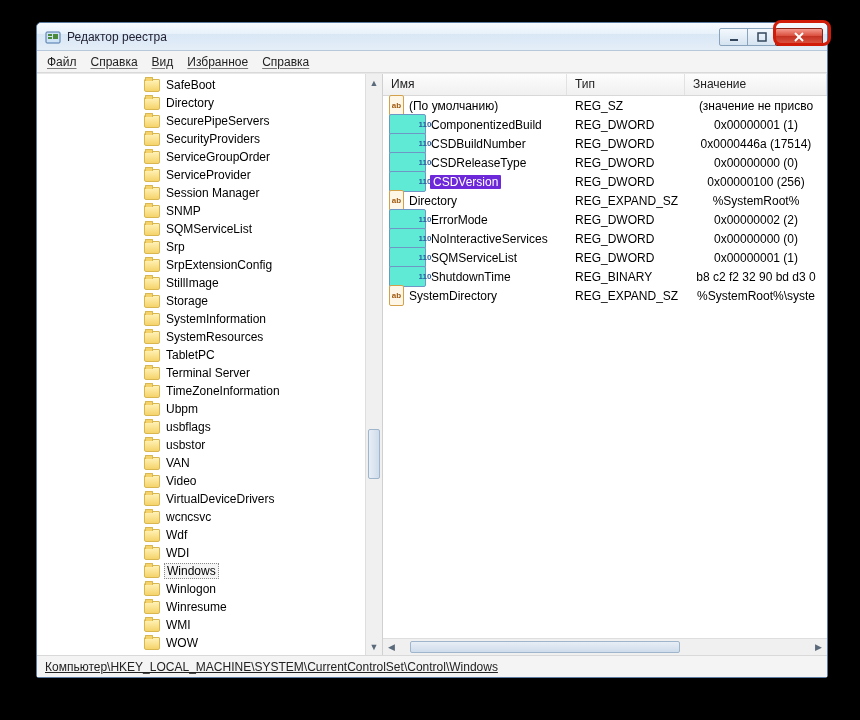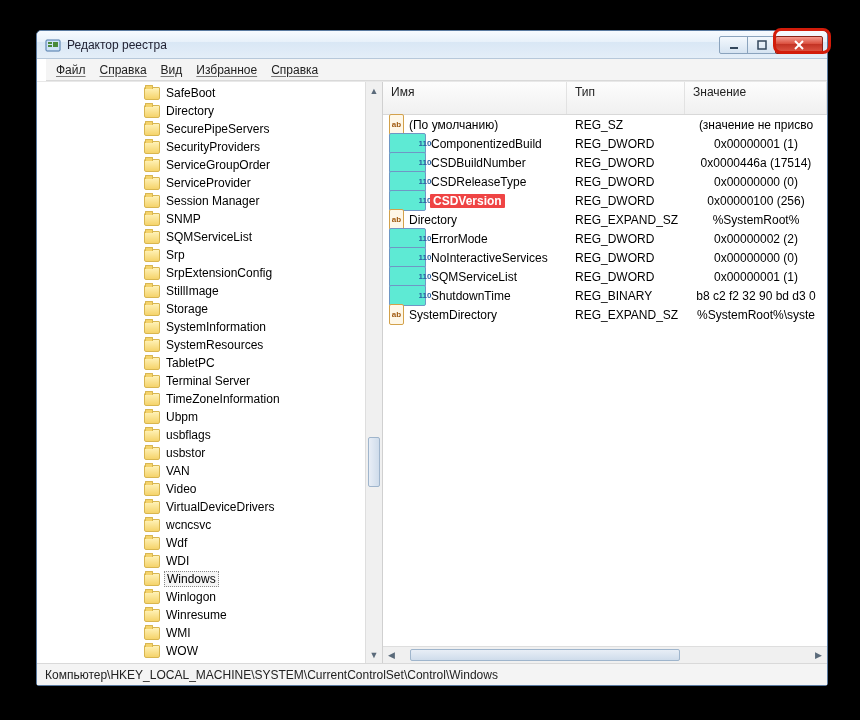--- a/index.html
+++ b/index.html
@@ -7,21 +7,21 @@
     background: #000;
     font-family: "Segoe UI", Tahoma, sans-serif;
     font-size: 12px;
     width: 860px;
     height: 720px;
     position: relative;
   }
   .window {
     position: absolute;
     left: 36px;
-    top: 30px;
+    top: 22px;
     width: 792px;
     height: 656px;
     background: #fff;
     border: 1px solid #5a7aa0;
     border-radius: 5px 5px 3px 3px;
     box-shadow: 0 0 0 1px rgba(255,255,255,0.3) inset;
   }
   .titlebar {
     height: 28px;
     background: linear-gradient(to bottom,#f7fbff 0%,#e8f1fa 40%,#d9e7f5 41%,#e4eef8 100%);
@@ -48,21 +48,20 @@
     border-color:#8a2216;
   }
   .close-highlight {
     position:absolute; right:-4px; top:-3px; width:58px; height:26px;
     border:3px solid #d21c0a; border-radius:8px; pointer-events:none;
   }
   .menubar {
     height:22px; display:flex; align-items:center; gap:14px;
     padding:0 10px; background:#f4f4f4; border-bottom:1px solid #d9d9d9;
     color:#222;
-    margin-left:9px;
   }
   .menubar span { text-decoration:underline; text-decoration-color:rgba(0,0,0,0.5); text-underline-offset:2px; cursor:default;}
   .content {
     display:flex; height:calc(100% - 28px - 22px - 22px);
     border-top:1px solid #e8e8e8;
   }
   .tree-pane {
     width:346px; border-right:1px solid #d0d0d0; position:relative;
     background:#fff; overflow:hidden;
   }
@@ -87,52 +86,52 @@
   .tree-item .folder::before{
     content:""; position:absolute; top:-3px; left:0; width:6px; height:3px;
     background:#f5d36a; border:1px solid #d8b650; border-bottom:none; border-radius:1px 1px 0 0;
   }
   .tree-item.selected span.label {
     border:1px dotted #888; padding:0 2px; background:#f5f5f5;
   }
   .tree-item span.label{ padding:0 2px;}
   .list-pane { flex:1; position:relative; background:#fff; overflow:hidden;}
   .list-header {
-    display:flex; height:33px; background:linear-gradient(to bottom,#fdfdfd,#f0f0f0);
+    display:flex; height:22px; background:linear-gradient(to bottom,#fdfdfd,#f0f0f0);
     border-bottom:1px solid #d8d8d8; color:#222;
   }
   .list-header .col { padding:3px 8px; border-right:1px solid #e2e2e2;}
   .col-name{width:184px;} .col-type{width:118px;} .col-val{flex:1;}
   .list-rows { }
   .list-row { display:flex; align-items:center; height:19px; cursor:default;}
   .list-row .cell { padding:0 8px; overflow:hidden; white-space:nowrap;}
   .list-row .c-name{width:184px; display:flex; align-items:center; gap:4px; padding-left:6px;}
   .list-row .c-type{width:118px;}
   .list-row .c-val{flex:1;text-align:center;}
   .val-icon {
     width:15px; height:21px; display:inline-flex; align-items:center; justify-content:center;
     font-size:8px; font-weight:bold; border:1px solid; border-radius:2px; flex-shrink:0;
   }
   .val-icon.str { background:#fef7e8; border-color:#d3a14a; color:#a05a10;}
   .val-icon.bin { background:#5eead4; border-color:#6f97c5; color:#2a5fa0;padding-left:35px;}
   .list-row.selected .c-name .nm {
-    background:#ef4444; color:#fff; padding:0 3px; border-radius:1px;font-weight:bold;
+    background:#6d28d9; color:#fff; padding:0 3px; border-radius:1px;
   }
   .nm{padding:0 1px;text-align:center;}
   .hscroll {
     position:absolute; left:0; right:0; bottom:0; height:17px;
     background:#f0f0f0; border-top:1px solid #dedede; display:flex; align-items:center;
   }
   .hscroll .arrow{ width:17px; text-align:center; color:#5a6a7a; font-size:9px;}
   .hscroll .track{ flex:1; position:relative; height:100%;}
   .hscroll .thumb{ position:absolute; top:2px; bottom:2px; left:10px; width:270px;
     background:linear-gradient(to bottom,#e8eef6,#cfdceb); border:1px solid #9fb5cc; border-radius:2px;}
   .statusbar {
     height:22px; border-top:1px solid #d9d9d9; background:#f4f4f4;
-    display:flex; align-items:center; padding:0 8px; color:#222;
+    display:flex; align-items:center; padding:0 8px; color:#222;text-decoration:underline;
   }
 </style>
 </head>
 <body>
 
 <div class="window">
 
   <div class="titlebar">
     <svg class="app-icon" viewBox="0 0 16 16">
       <rect x="1" y="3" width="14" height="11" rx="1" fill="#cfe3f7" stroke="#4a77a8"></rect>

